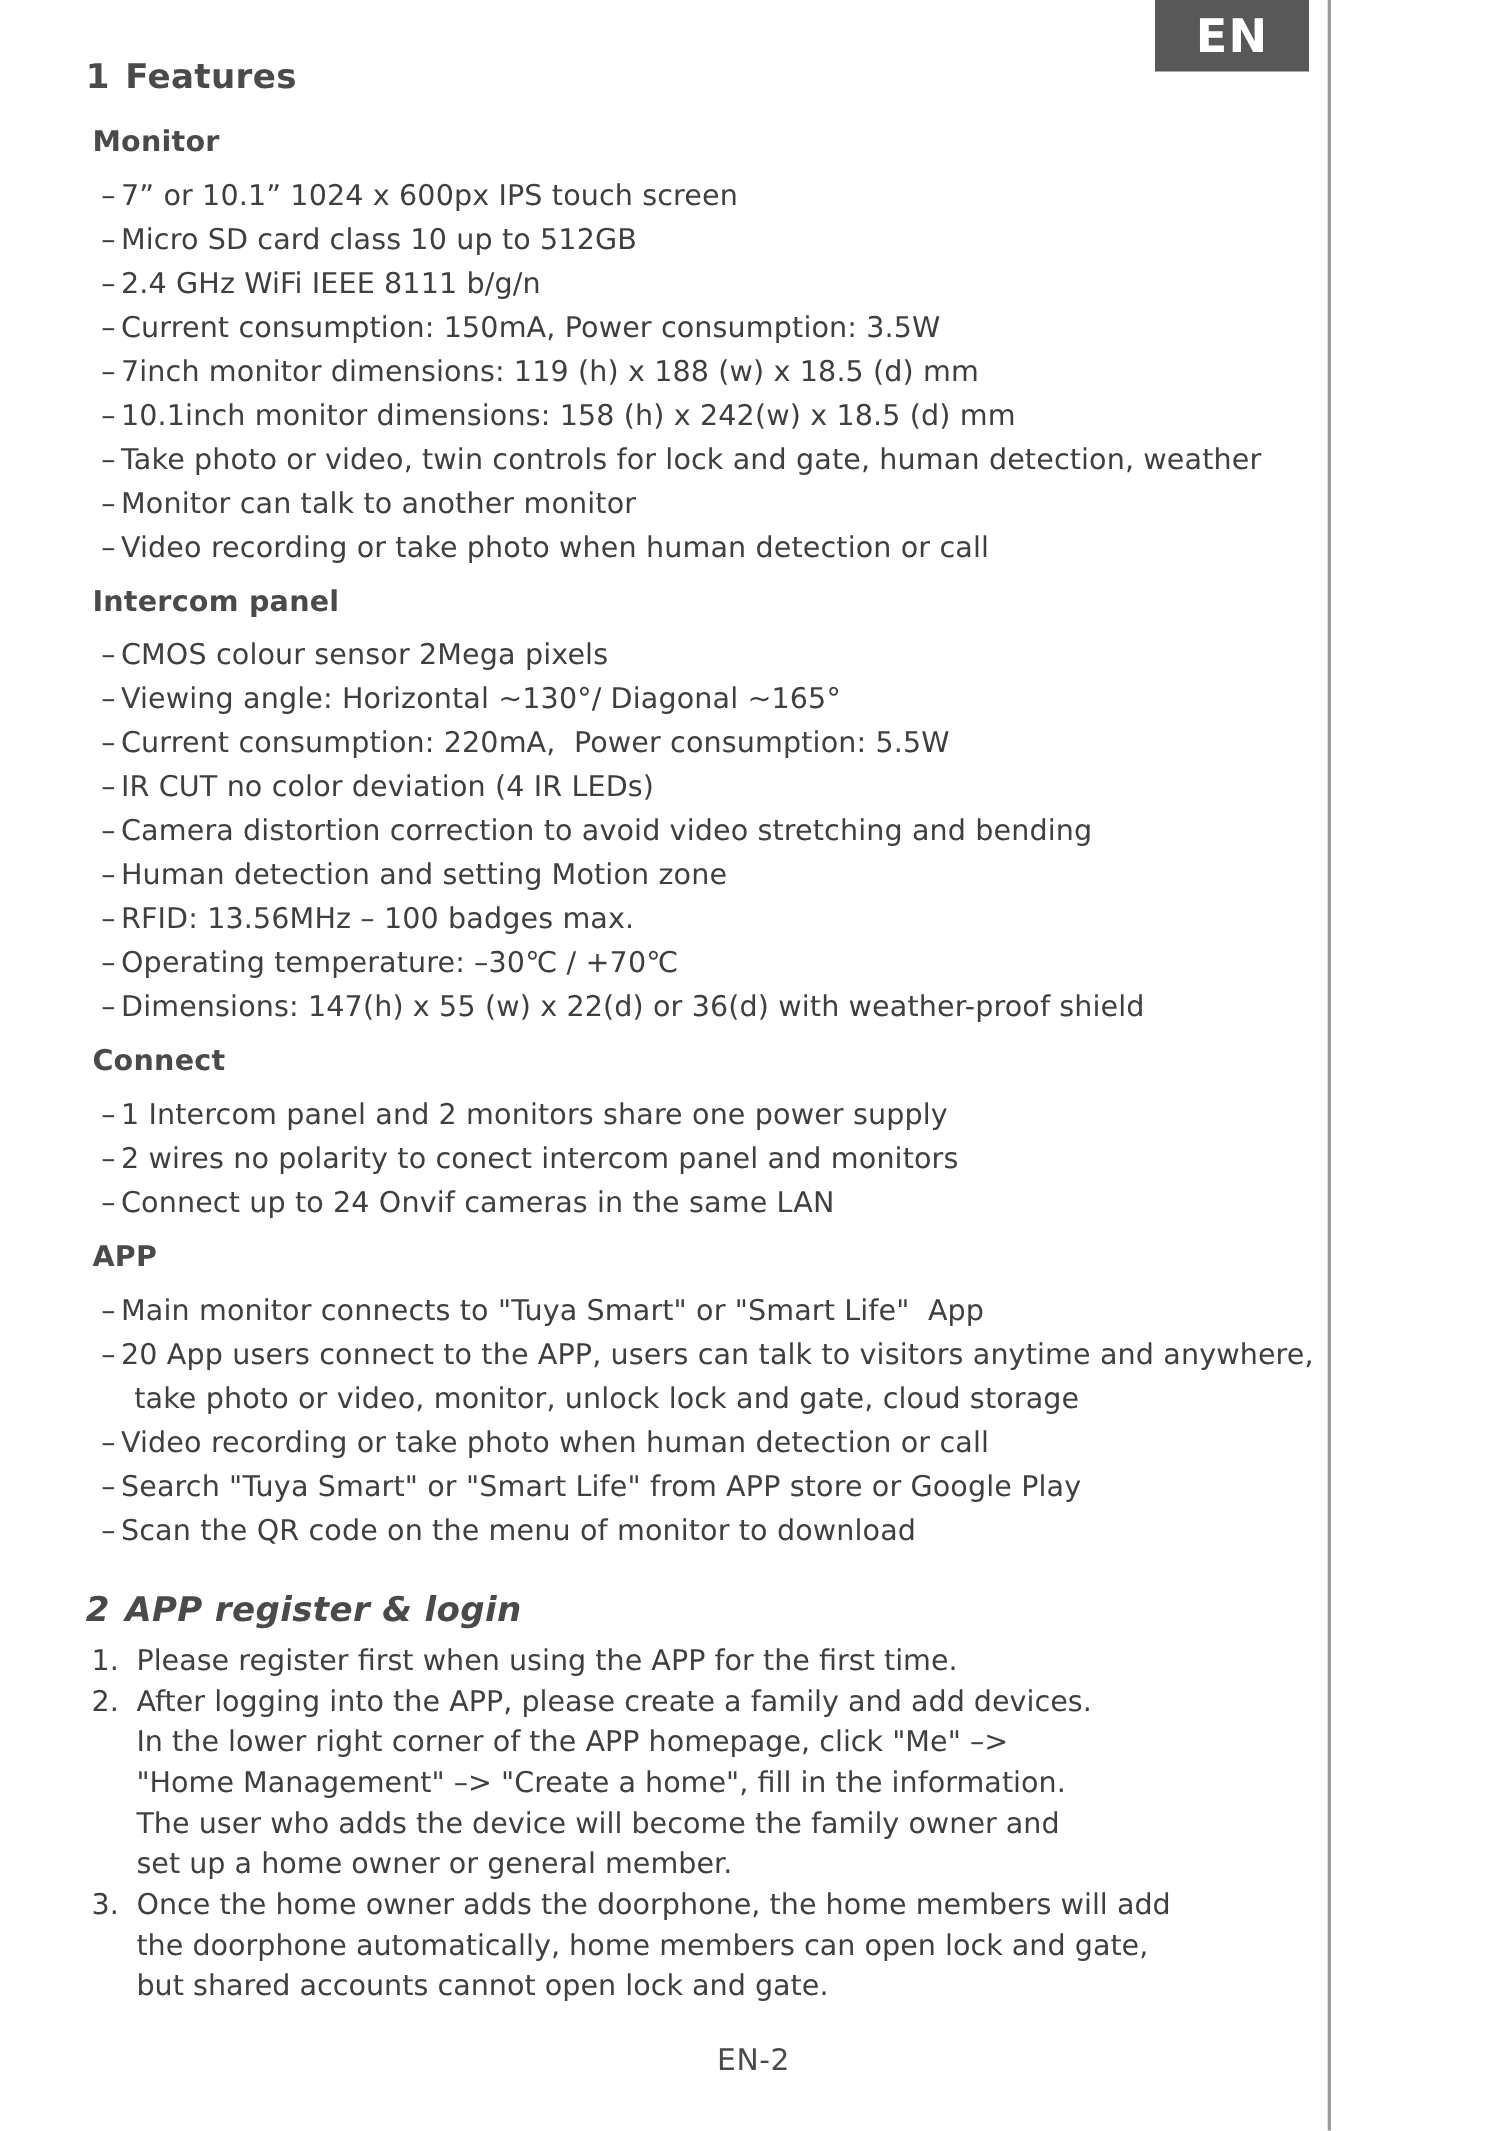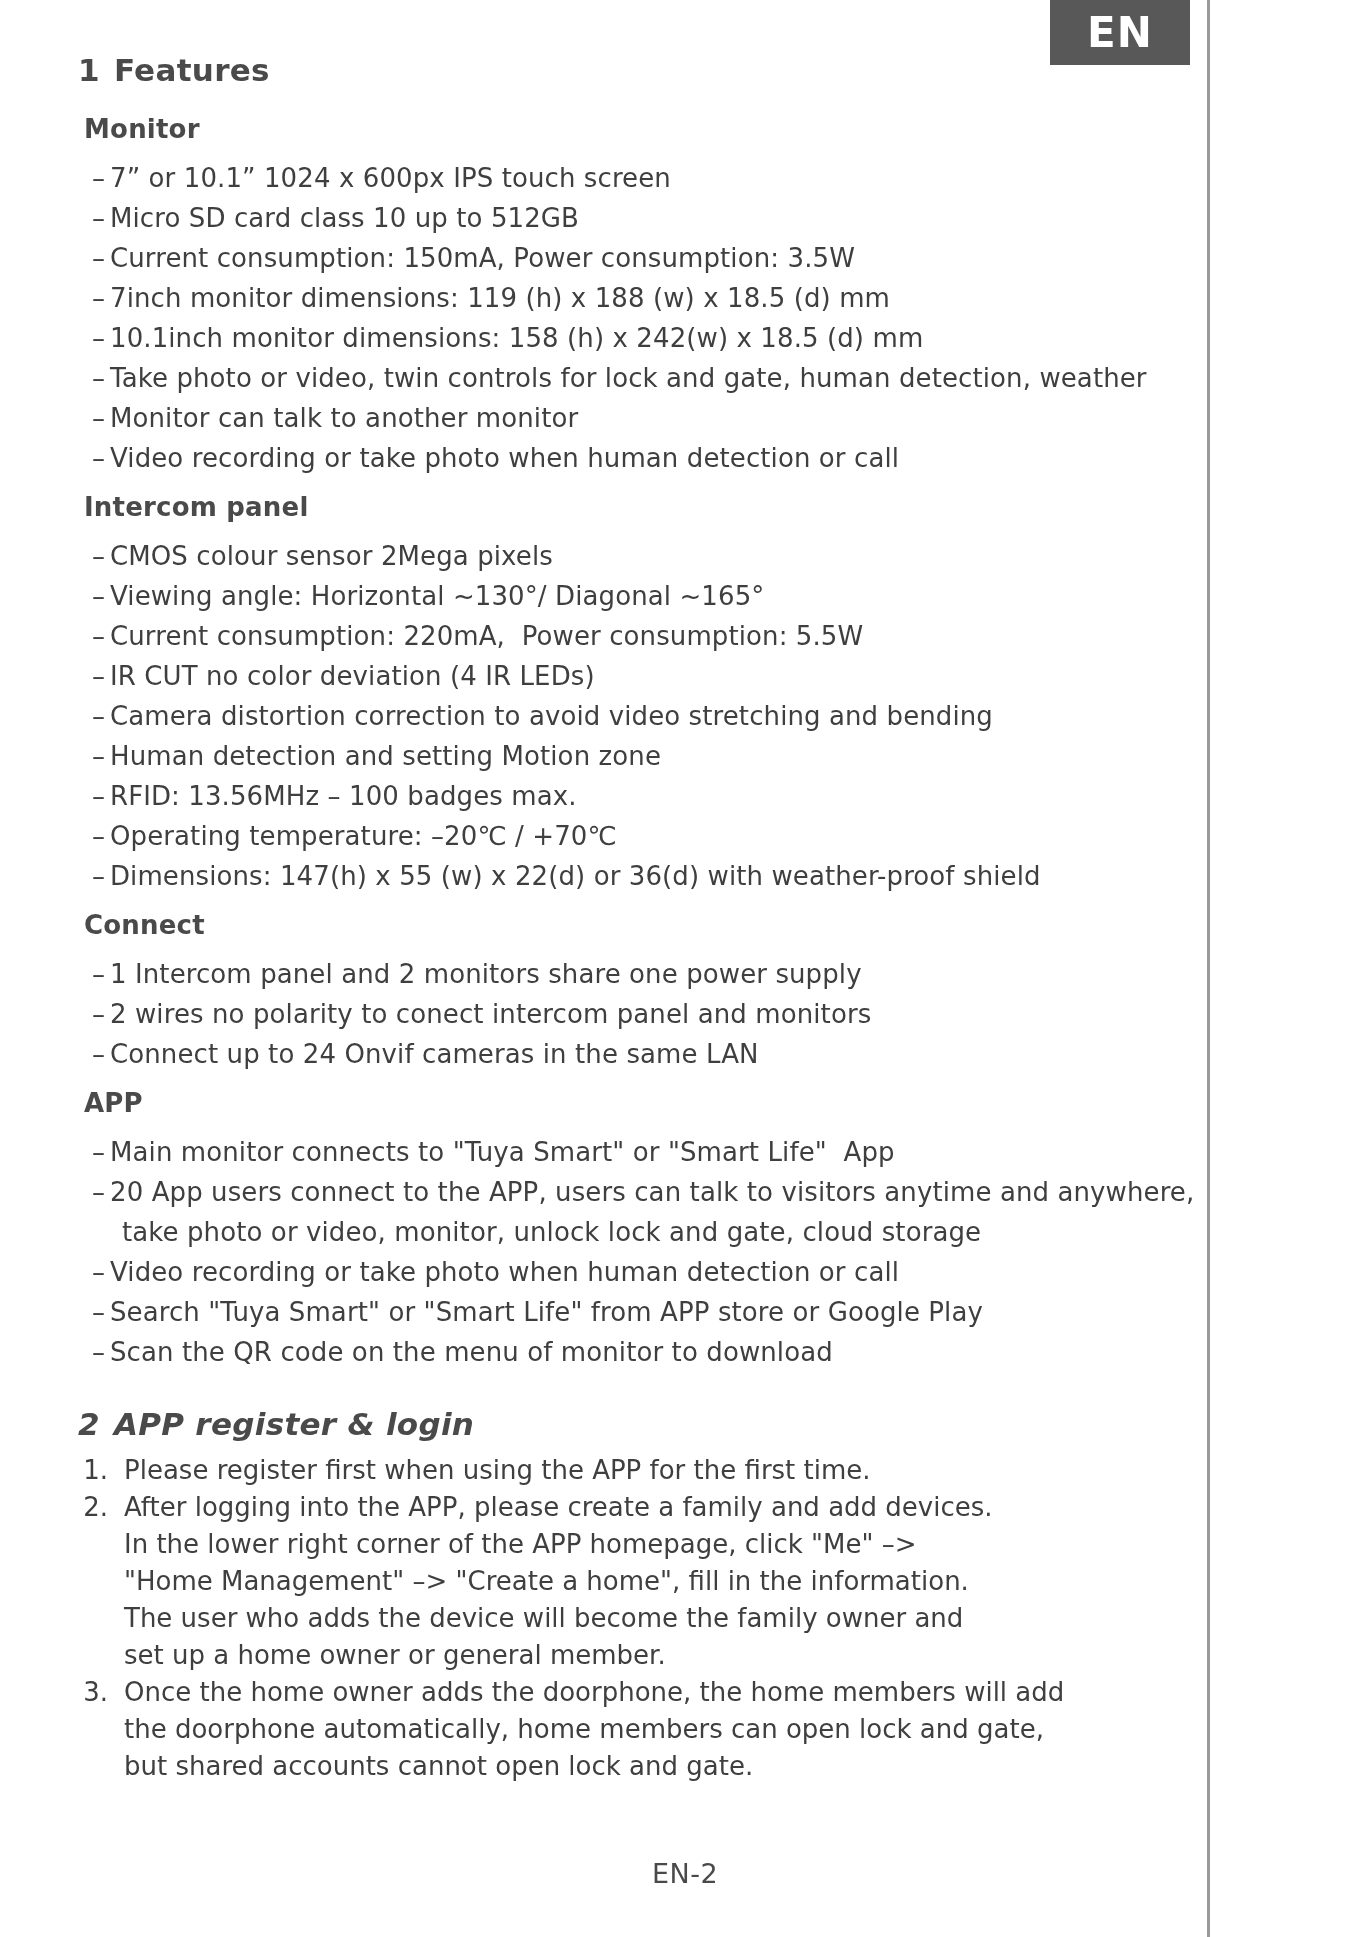--- a/index.html
+++ b/index.html
@@ -142,38 +142,39 @@
   <div class="content">
 
     <h1 class="section">
       <span class="num">1</span><span>Features</span>
     </h1>
 
     <div class="subhead">Monitor</div>
     <ul class="bullets">
       <li><span class="dash">–</span><span>7” or 10.1” 1024 x 600px IPS touch screen</span></li>
       <li><span class="dash">–</span><span>Micro SD card class 10 up to 512GB</span></li>
+      <li><span class="dash">–</span><span>2.4 GHz WiFi IEEE 8111 b/g/n</span></li>
       <li><span class="dash">–</span><span>Current consumption: 150mA, Power consumption: 3.5W</span></li>
       <li><span class="dash">–</span><span>7inch monitor dimensions: 119 (h) x 188 (w) x 18.5 (d) mm</span></li>
       <li><span class="dash">–</span><span>10.1inch monitor dimensions: 158 (h) x 242(w) x 18.5 (d) mm</span></li>
       <li><span class="dash">–</span><span>Take photo or video, twin controls for lock and gate, human detection, weather</span></li>
       <li><span class="dash">–</span><span>Monitor can talk to another monitor</span></li>
       <li><span class="dash">–</span><span>Video recording or take photo when human detection or call</span></li>
     </ul>
 
     <div class="subhead">Intercom panel</div>
     <ul class="bullets">
       <li><span class="dash">–</span><span>CMOS colour sensor 2Mega pixels</span></li>
       <li><span class="dash">–</span><span>Viewing angle: Horizontal ~130°/ Diagonal ~165°</span></li>
       <li><span class="dash">–</span><span>Current consumption: 220mA,  Power consumption: 5.5W</span></li>
       <li><span class="dash">–</span><span>IR CUT no color deviation (4 IR LEDs)</span></li>
       <li><span class="dash">–</span><span>Camera distortion correction to avoid video stretching and bending</span></li>
       <li><span class="dash">–</span><span>Human detection and setting Motion zone</span></li>
       <li><span class="dash">–</span><span>RFID: 13.56MHz – 100 badges max.</span></li>
-      <li><span class="dash">–</span><span>Operating temperature: –20℃ / +70℃</span></li>
+      <li><span class="dash">–</span><span>Operating temperature: –30℃ / +70℃</span></li>
       <li><span class="dash">–</span><span>Dimensions: 147(h) x 55 (w) x 22(d) or 36(d) with weather-proof shield</span></li>
     </ul>
 
     <div class="subhead">Connect</div>
     <ul class="bullets">
       <li><span class="dash">–</span><span>1 Intercom panel and 2 monitors share one power supply</span></li>
       <li><span class="dash">–</span><span>2 wires no polarity to conect intercom panel and monitors</span></li>
       <li><span class="dash">–</span><span>Connect up to 24 Onvif cameras in the same LAN</span></li>
     </ul>
 

